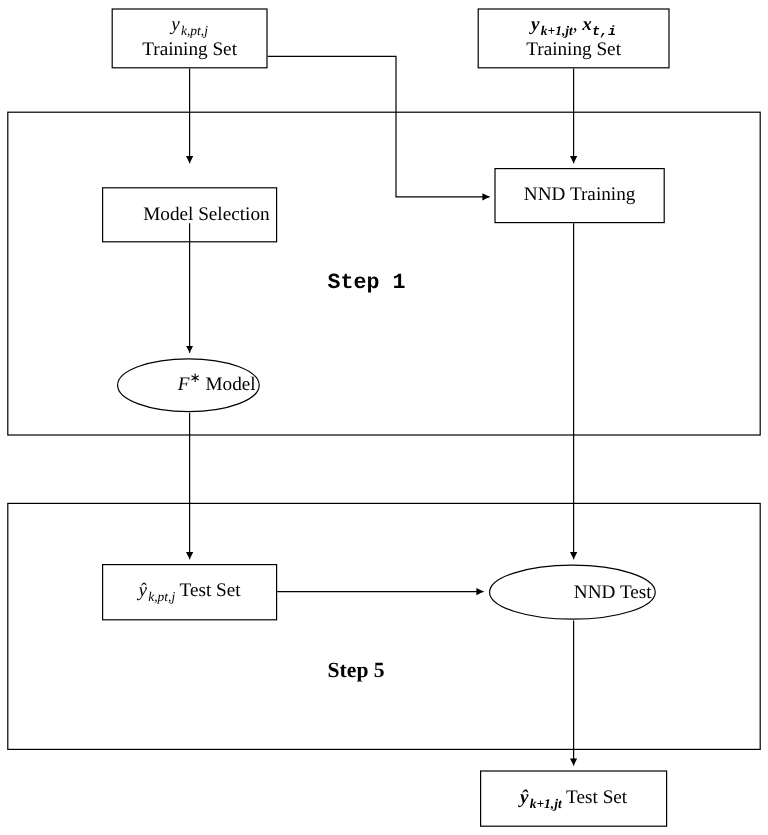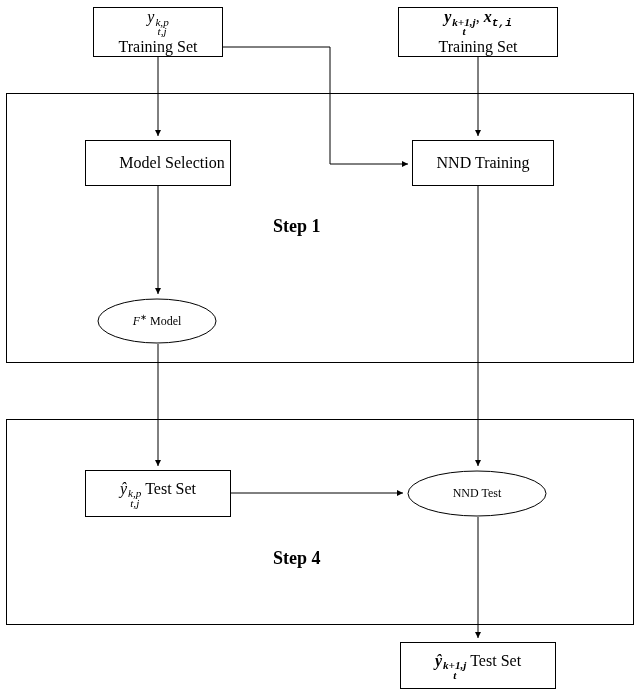--- a/index.html
+++ b/index.html
@@ -32,23 +32,23 @@
     position: absolute;
     border: 1px solid #000;
     box-sizing: border-box;
     background: transparent;
   }
   .ellipse {
     position: absolute;
     box-sizing: border-box;
     display: flex;
     align-items: center;
-    justify-content: center;
+    justify-content: flex-end;
     text-align: center;
-    font-size: 12px;
+    font-size: 16px;
   }
   .ellipse svg {
     position: absolute;
     left: 0; top: 0;
     width: 100%;
     height: 100%;
   }
   .ellipse .content {
     position: relative;
     z-index: 1;
@@ -59,21 +59,21 @@
     font-size: 18px;
     font-weight: bold;
   }
   
   .mi { font-style: italic; font-family: "Times New Roman", Times, serif; }
   .bm { font-weight: bold; font-style: italic; font-family: "Times New Roman", Times, serif; }
   .sup { font-size: 0.7em; vertical-align: super; line-height: 0; }
   .sub { font-size: 0.7em; vertical-align: sub; line-height: 0; font-family: Liberation Mono, monospace; }
   .supsub {
     display: inline-flex;
-    flex-direction: column;
+    flex-direction: row;
     line-height: 0.85;
     vertical-align: -0.35em;
     font-size: 0.7em;
     margin-left: 1px;
   }
   .supsub .top { }
   .supsub .bot { }
 
   
   svg.arrows {
@@ -85,40 +85,40 @@
   }
 </style>
 </head>
 <body>
 
 <div id="stage">
 
   <div class="big-box" style="left:6px; top:93px; width:628px; height:270px;"></div>
   <div class="big-box" style="left:6px; top:419px; width:628px; height:206px;"></div>
 
-  <div class="step-label" style="left:273px; top:216px;"><span>Step 1</span></div>
-  <div class="step-label" style="left:273px; top:548px;"><span>Step 4</span></div>
+  <div class="step-label" style="left:273px; top:226px;font-family:Liberation Mono, monospace;"><span>Step 1</span></div>
+  <div class="step-label" style="left:273px; top:548px;"><span>Step 5</span></div>
 
   <div class="box" style="left:93px; top:7px; width:130px; height:50px;">
     <div><span class="mi">y</span><span class="supsub">
           <span class="top mi">k,p</span>
           <span class="bot mi">t,j</span>
         </span></div>
     <div>Training Set</div>
   </div>
 
   <div class="box" style="left:398px; top:7px; width:160px; height:50px;">
     <div><span class="bm">y</span><span class="supsub">
           <span class="top bm">k+1,j</span>
           <span class="bot bm">t</span>
         </span><span>, </span><span class="bm">x</span><span class="sub bm">t,i</span></div>
     <div>Training Set</div>
   </div>
 
-  <div class="box" style="left:85px; top:140px; width:146px; height:46px;padding-left:28px;">
+  <div class="box" style="left:85px; top:156px; width:146px; height:46px;padding-left:28px;">
     <div>Model Selection</div>
   </div>
 
   <div class="box" style="left:412px; top:140px; width:142px; height:46px;text-align:right;">
     <div>NND Training</div>
   </div>
 
   <div class="ellipse" style="left:97px; top:298px; width:120px; height:46px;">
     <svg viewBox="0 0 120 46" preserveAspectRatio="none">
       <ellipse cx="60" cy="23" rx="59" ry="22" fill="#fff" stroke="#000" stroke-width="1"></ellipse>

